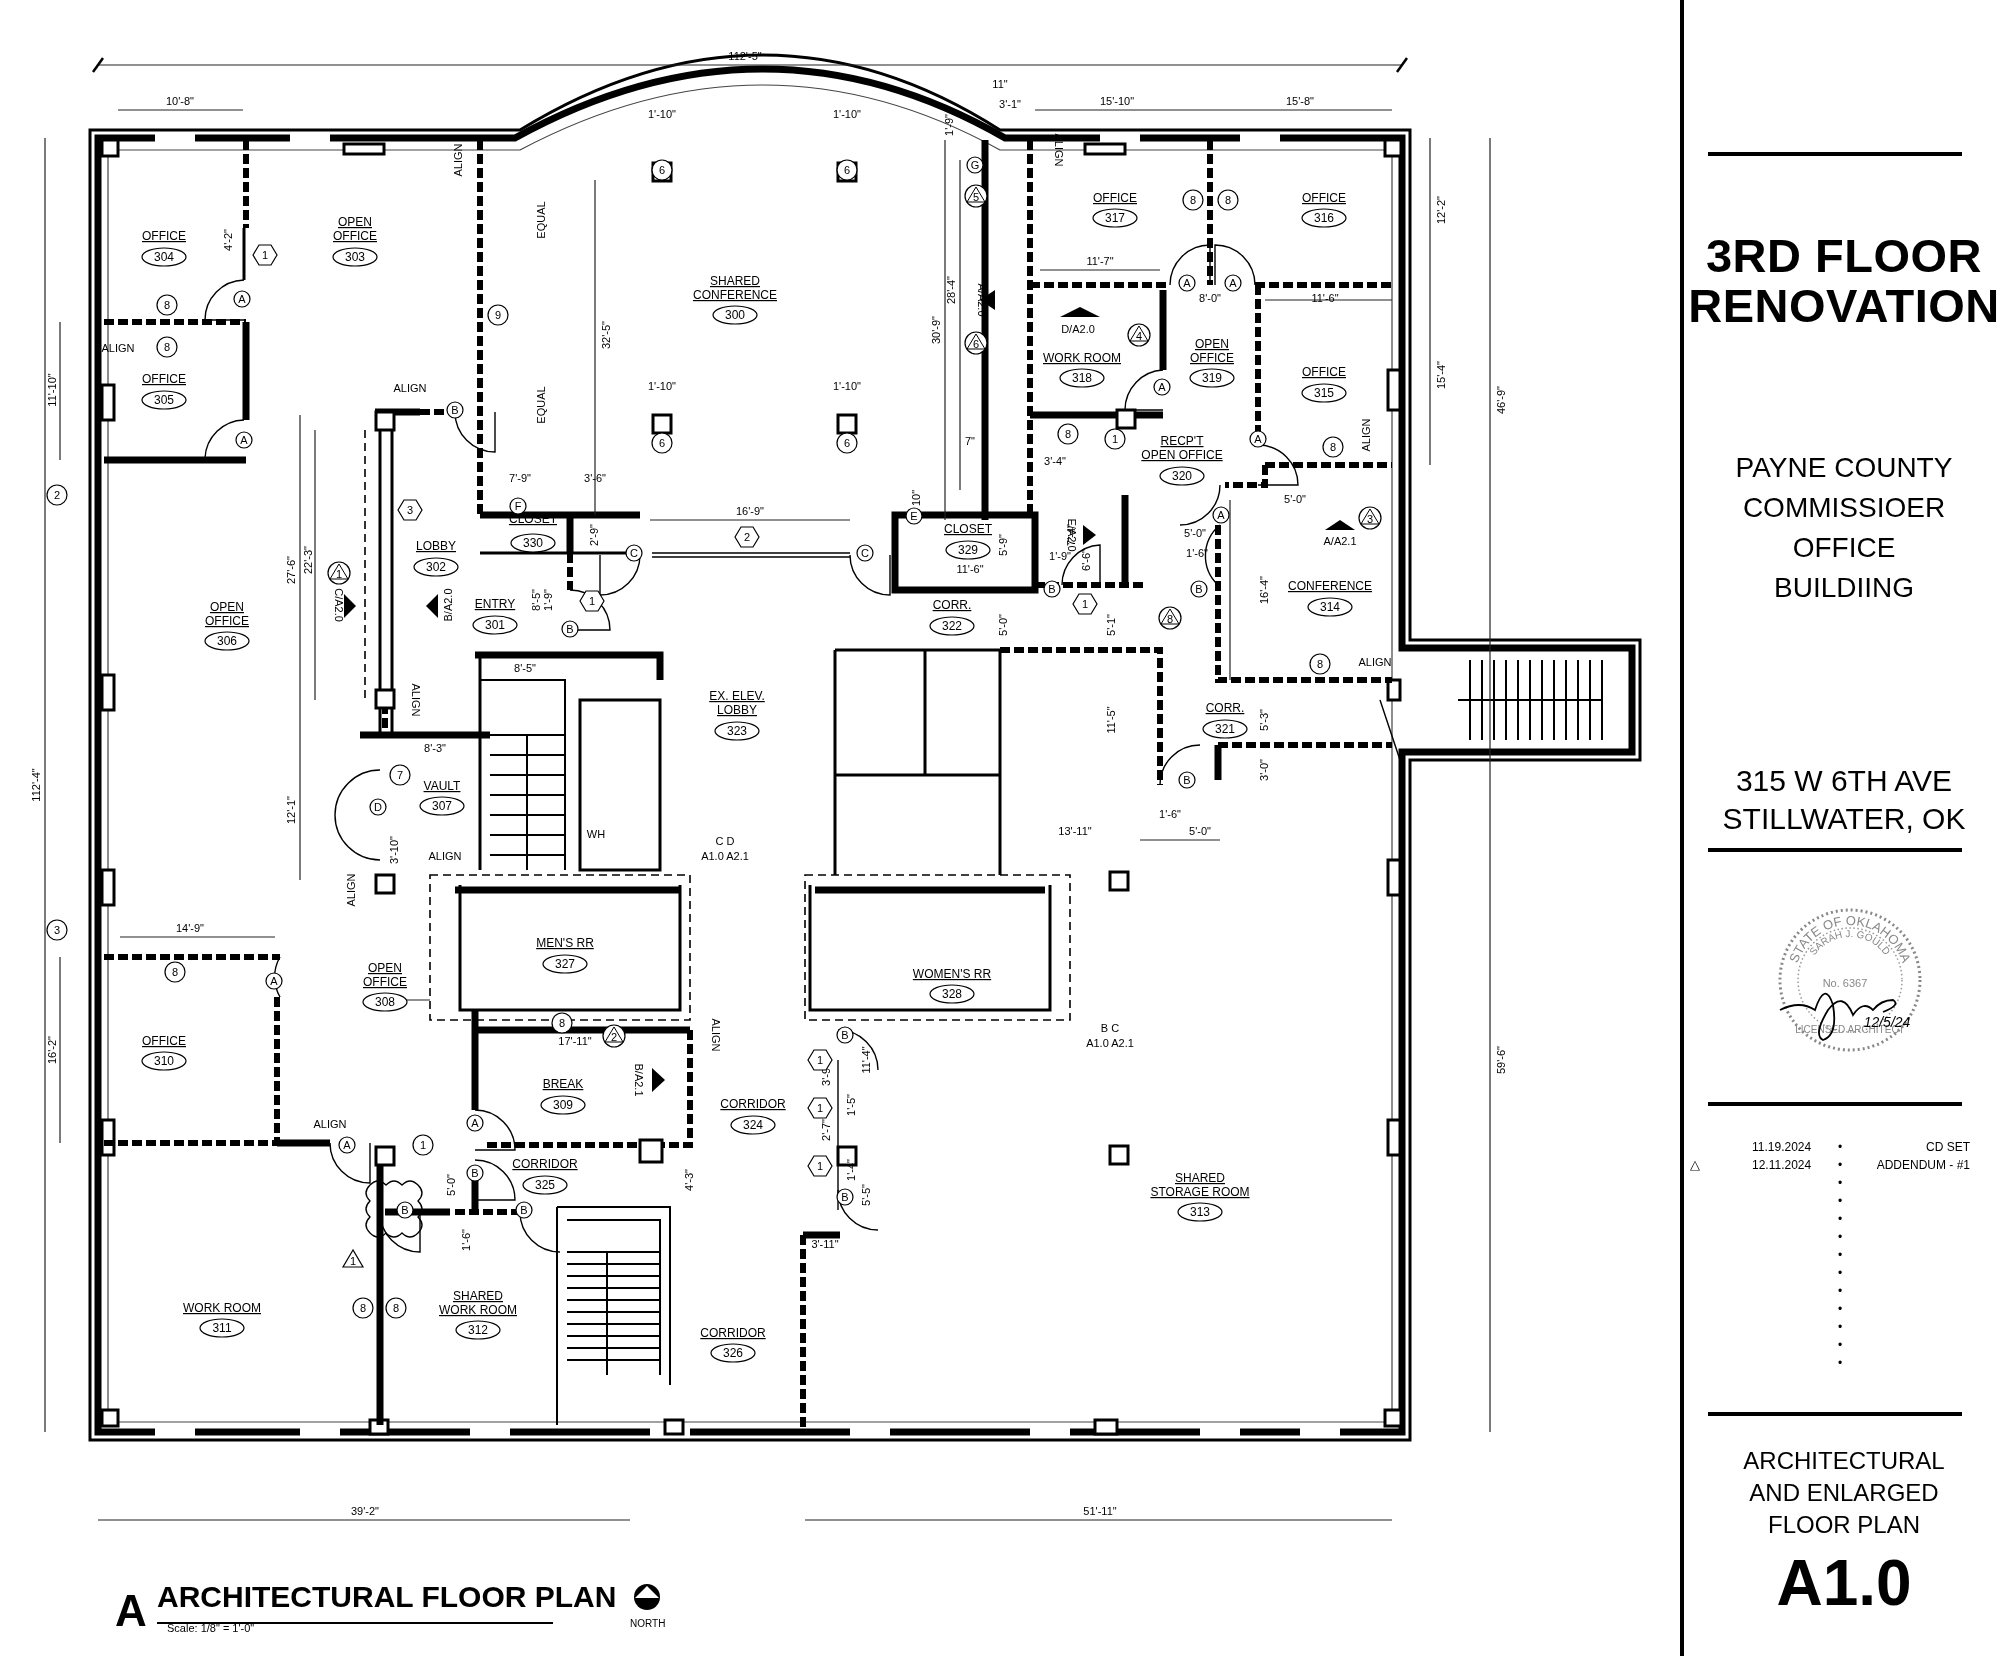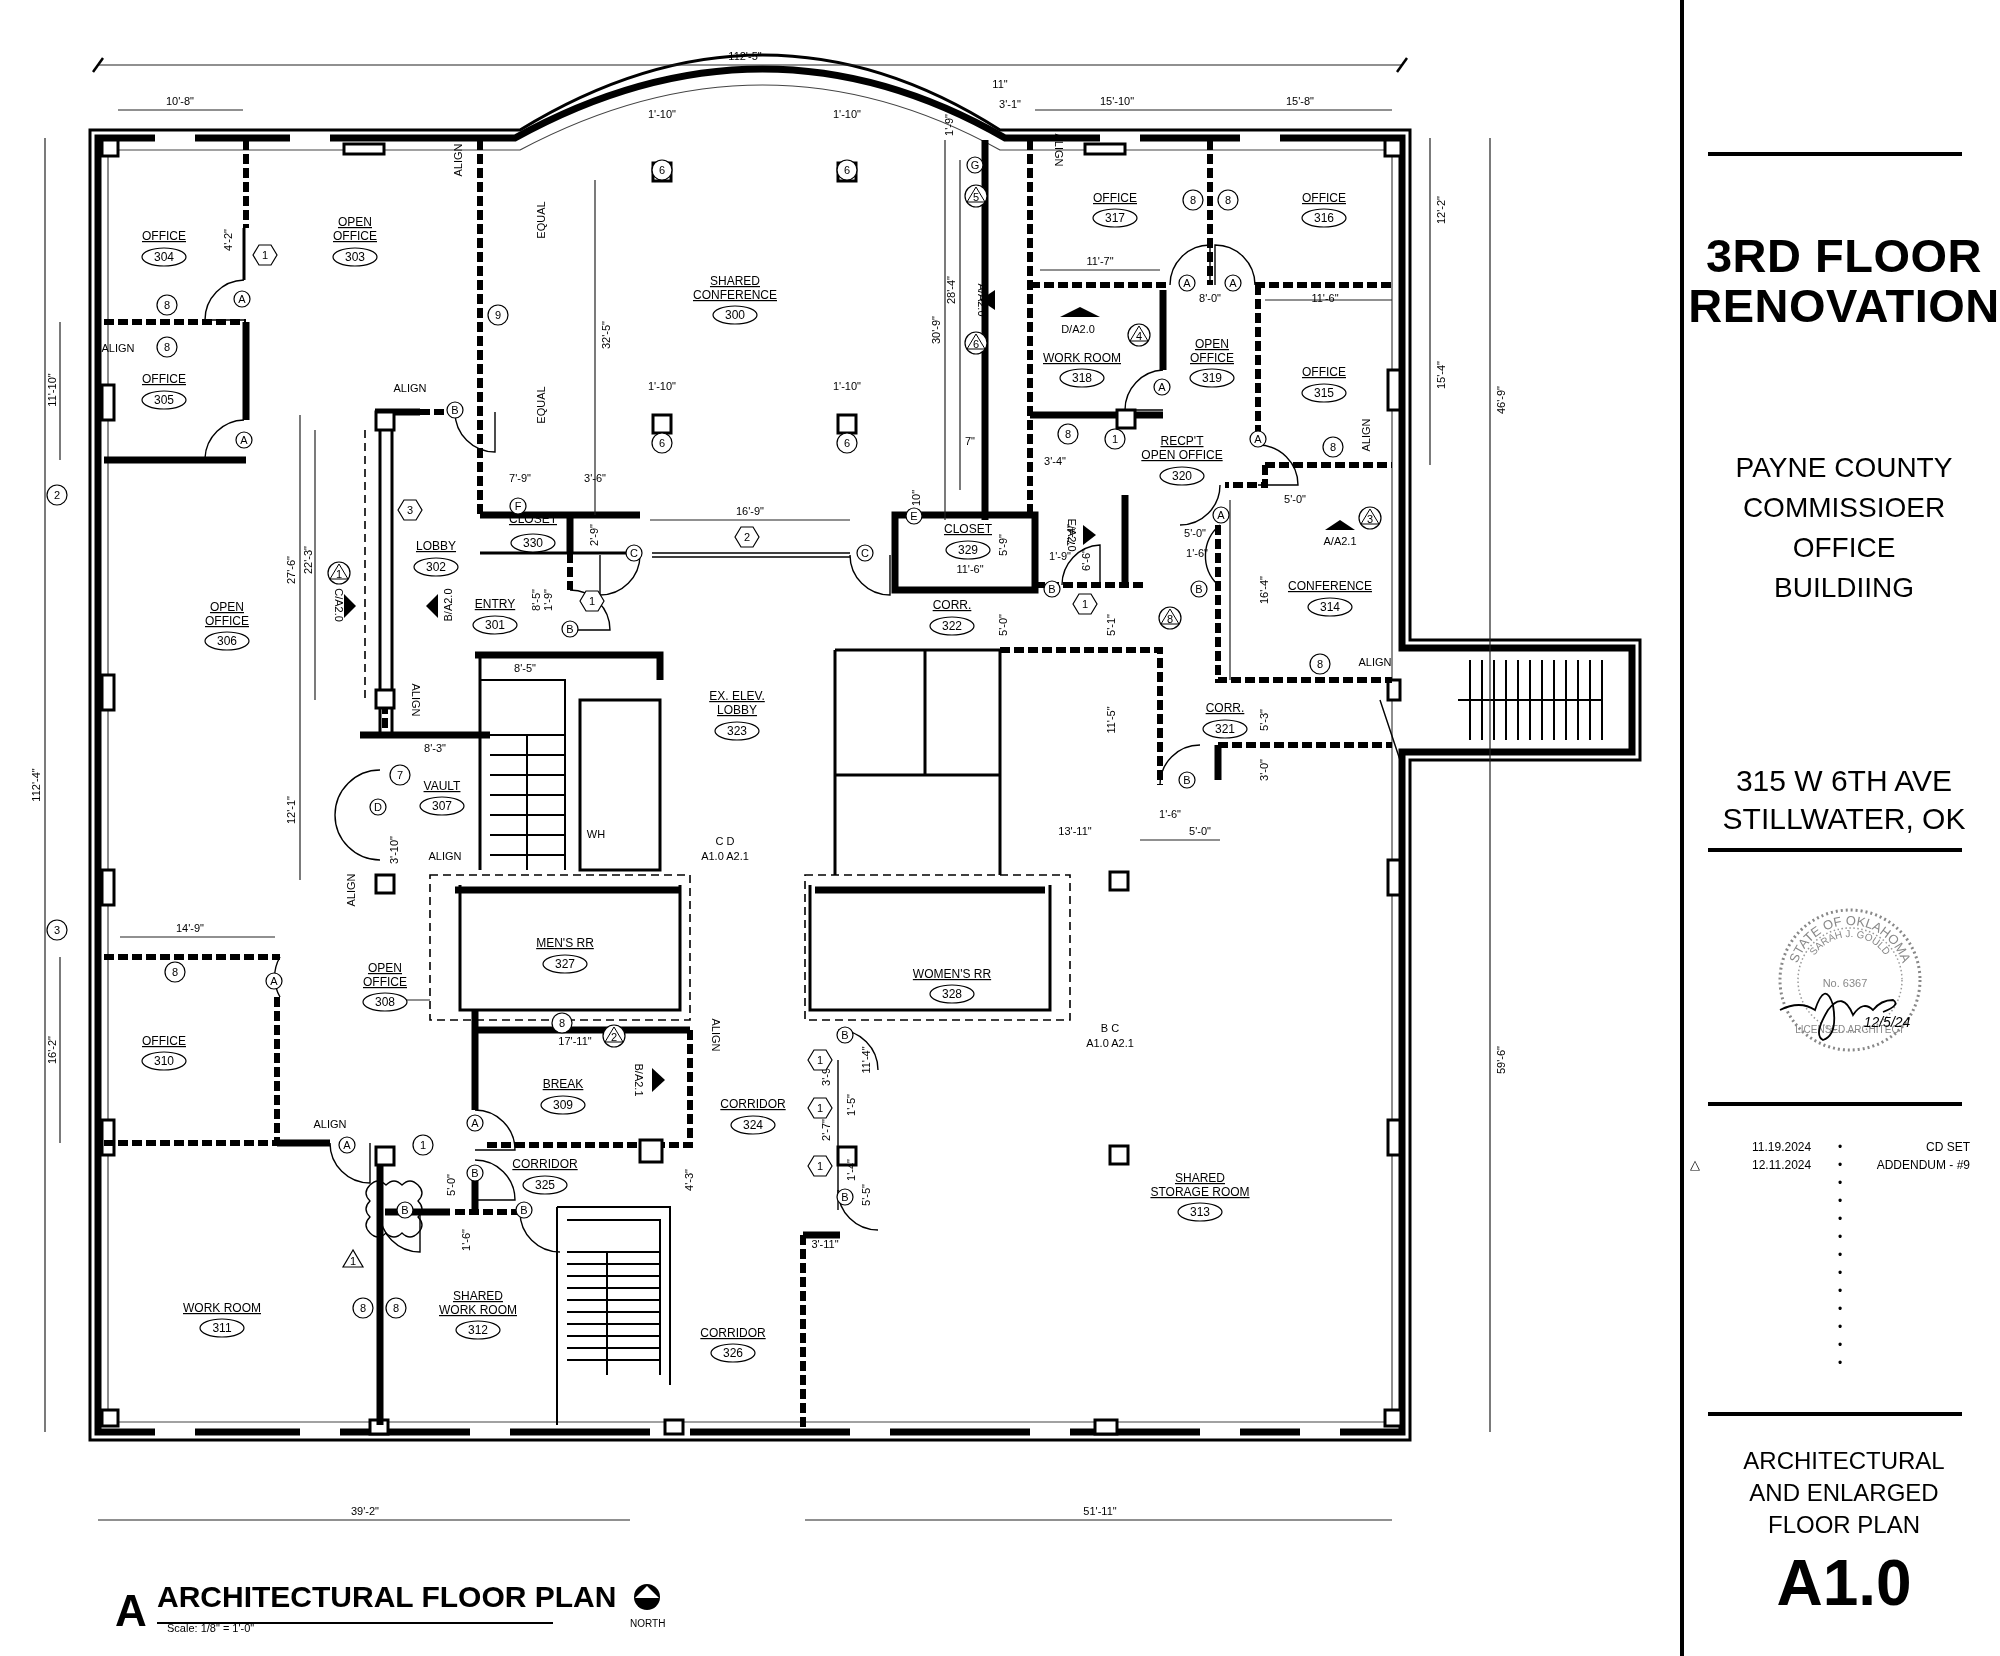--- a/index.html
+++ b/index.html
@@ -891,21 +891,21 @@
 <div class="rev-table">
   <div class="rev-row">
     <span class="rev-date">11.19.2024</span>
     <span class="rev-dot">•</span>
     <span class="rev-desc">CD SET</span>
   </div>
   <div class="rev-row">
     <span class="rev-delta">△</span>
     <span class="rev-date">12.11.2024</span>
     <span class="rev-dot">•</span>
-    <span class="rev-desc">ADDENDUM - #9</span>
+    <span class="rev-desc">ADDENDUM - #1</span>
   </div>
   <div class="rev-row">
       <span class="rev-dot">•</span>
     </div>
   <div class="rev-row">
       <span class="rev-dot">•</span>
     </div>
   <div class="rev-row">
       <span class="rev-dot">•</span>
     </div>

